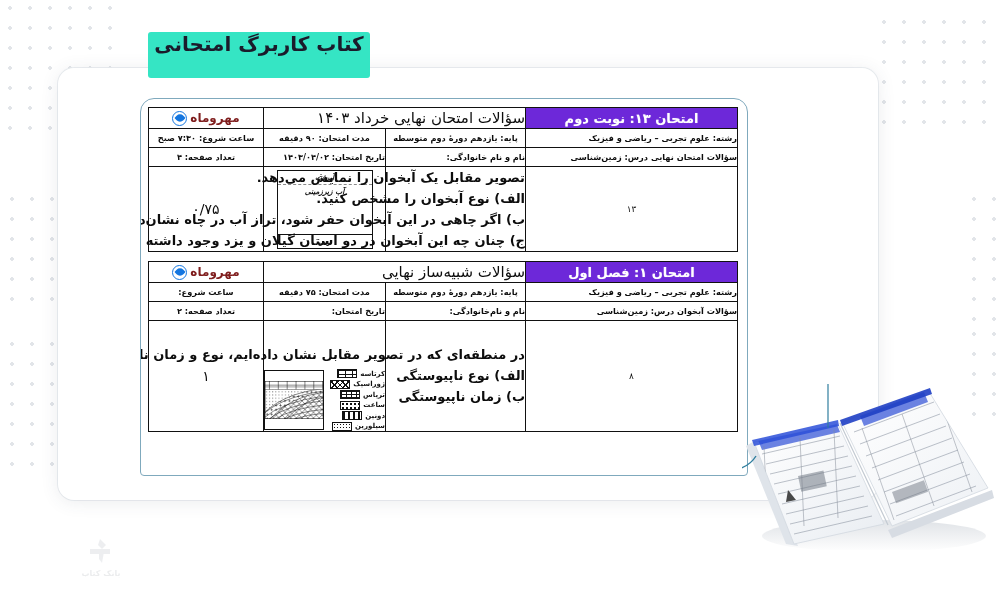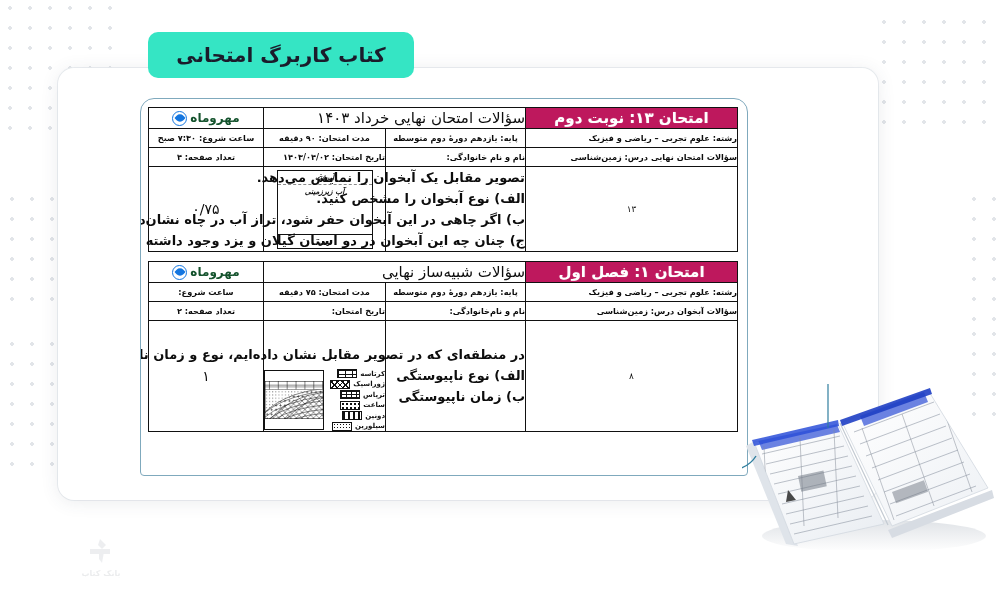--- a/index.html
+++ b/index.html
@@ -29,26 +29,25 @@
   .dots-ml { left: -2px;  top: 185px; width: 86px;  height: 130px; }
   .dots-mr { right: 0px;  top: 185px; width: 40px;  height: 140px; }
   .dots-bl { left: -2px;  top: 330px; width: 60px;  height: 140px; }
   .dots-br { right: 0px;  top: 320px; width: 40px;  height: 100px; }
 
   
   .badge {
     position: absolute;
     left: 148px;
     top: 32px;
-    width: 266px;
+    width: 222px;
     height: 46px;
     background: #35e5c4;
-    border-radius: 10px;
+    border-radius: 3px;
     display: flex;
-    align-items: center;
     justify-content: center;
     z-index: 6;
   }
   .badge-text {
     color: #1b1b2b;
     font-size: 20px;
     font-weight: bold;
     letter-spacing: -0.3px;
     direction: rtl;
   }
@@ -86,24 +85,24 @@
     width: 100%;
     border-collapse: collapse;
     table-layout: fixed;
     direction: rtl;
     font-size: 8.2px;
     color: #0d0d0d;
   }
   table.exam td { border: 1.2px solid #111; padding: 0; vertical-align: middle; }
 
   .blue-head {
-    background: #be185d;
+    background: #6d28d9;
     color: #ffffff;
     font-weight: bold;
-    font-size: 15px;
+    font-size: 13px;
     text-align: center;
     height: 21px;
     letter-spacing: -0.2px;
     text-shadow: 0 0 1px rgba(255,255,255,0.45);
   }
   .mid-head {
     text-align: right;
     font-size: 15px;
     height: 21px;
     font-weight: normal;
@@ -131,21 +130,21 @@
   .logo-mark::before {
     content: "";
     position: absolute;
     left: 50%; top: 50%;
     transform: translate(-50%,-50%) rotate(45deg);
     width: 8px; height: 8px;
     background: #1476e0;
     border-radius: 60% 10% 60% 10%;
   }
   .logo-text {
-    color: #14532d;
+    color: #7f1d1d;
     font-weight: bold;
     font-size: 12px;
     letter-spacing: -0.4px;
   }
 
   .cell-r { padding: 2px 6px 2px 4px; height: 19px; font-weight: bold; }
   .cell-c { padding: 2px 5px; height: 19px; text-align: center; font-weight: bold; }
   .cell-rt { padding: 2px 6px 2px 4px; height: 19px; text-align: right; font-weight: bold; }
 
   

